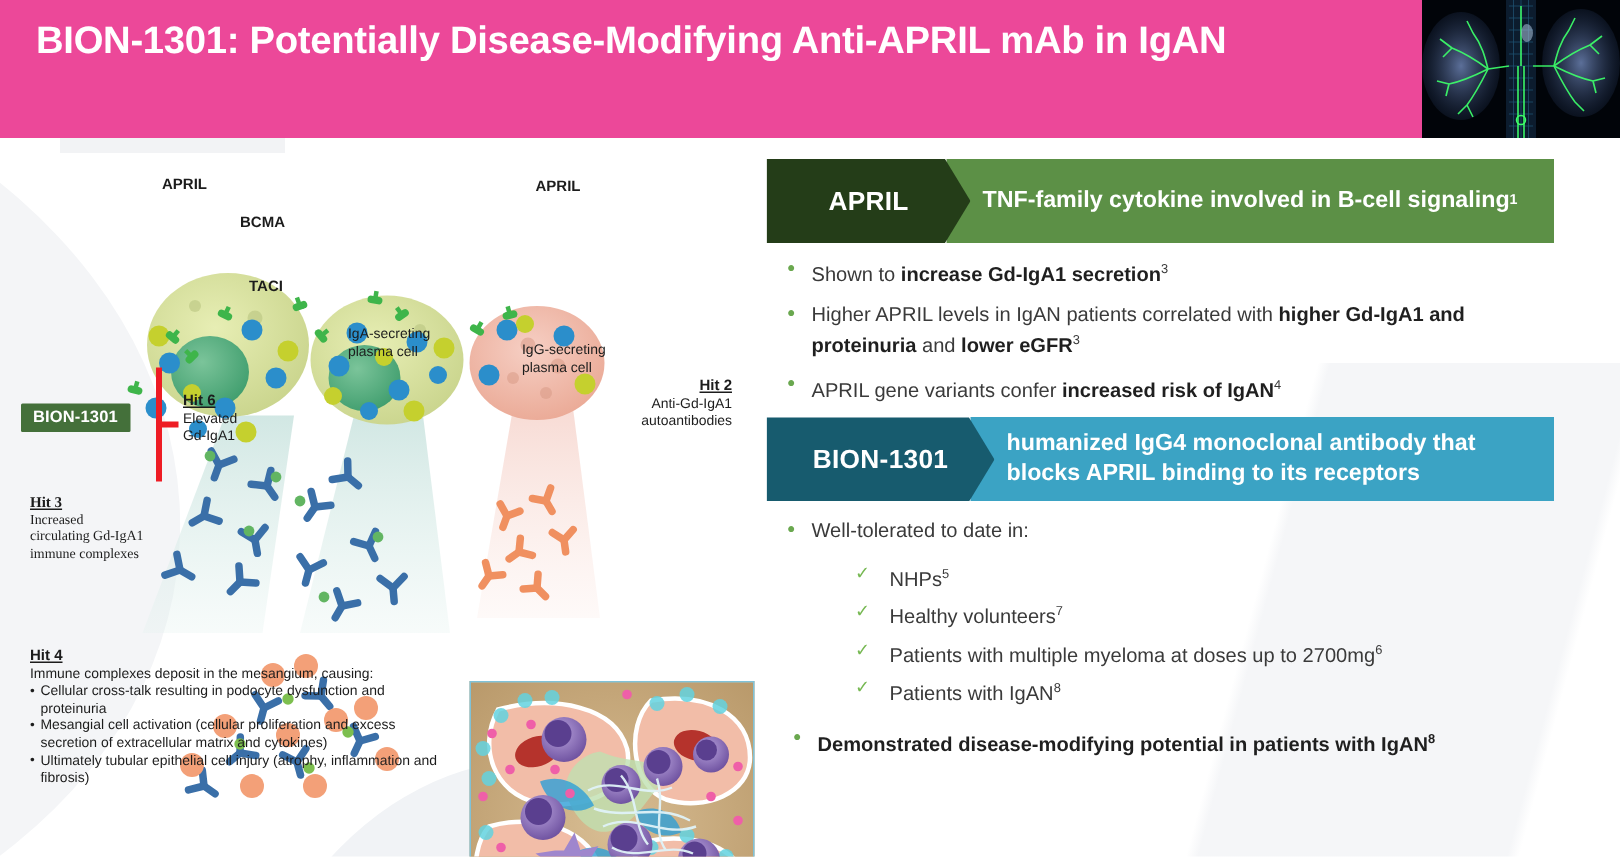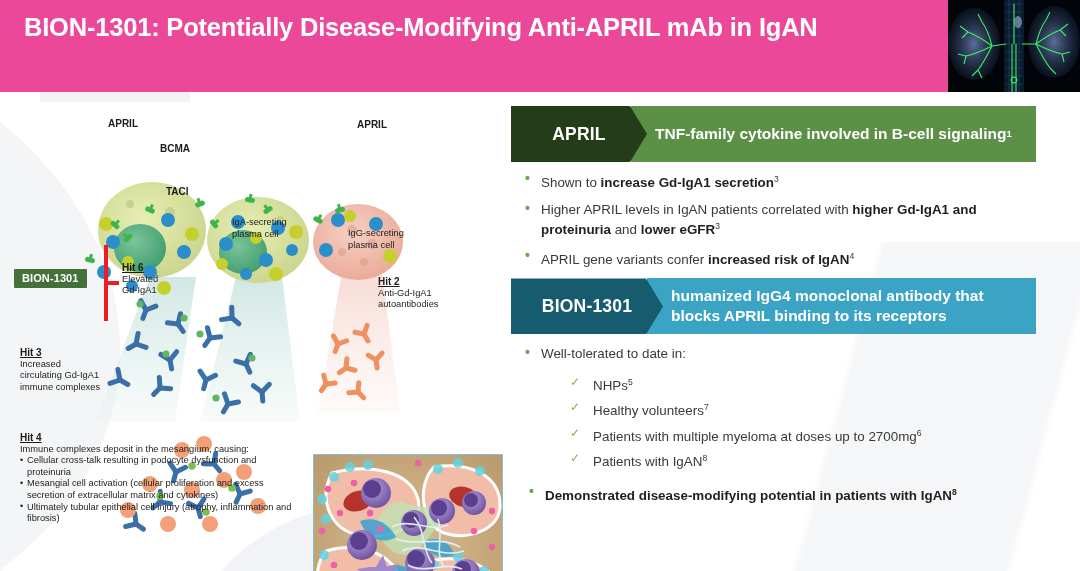--- a/index.html
+++ b/index.html
@@ -492,25 +492,25 @@
     <span class="dblock" style="left:348px; top:136px; width:100px;">IgG-secreting<br>plasma cell</span>
 
     <div class="bion-tag" style="left:14px; top:177px;">BION-1301</div>
     <div class="red-bracket" style="left:104px; top:153px; width:4px; height:76px;"></div>
     <div class="red-bracket" style="left:104px; top:189px; width:15px; height:3.5px;"></div>
 
     <div class="dblock" style="left:122px; top:170px; width:90px;">
       <span class="hit-head">Hit 6</span>
       Elevated<br>Gd-IgA1
     </div>
-    <div class="dblock" style="left:378px; top:184px; width:110px;">
+    <div class="dblock" style="left:378px; top:160px; width:110px;text-align:right;">
       <span class="hit-head">Hit 2</span>
       Anti-Gd-IgA1<br>autoantibodies
     </div>
-    <div class="dblock" style="left:20px; top:255px; width:120px;">
+    <div class="dblock" style="left:20px; top:238px; width:120px;font-family:Liberation Serif, serif;">
       <span class="hit-head">Hit 3</span>
       Increased<br>circulating Gd-IgA1<br>immune complexes
     </div>
     <div class="dblock" style="left:20px; top:340px; width:282px;">
       <span class="hit-head">Hit 4</span>
       <span>Immune complexes deposit in the mesangium, causing:</span>
       <ul class="hit4-list">
         <li>Cellular cross-talk resulting in podocyte dysfunction and proteinuria</li>
         <li>Mesangial cell activation (cellular proliferation and excess secretion of extracellular matrix and cytokines)</li>
         <li>Ultimately tubular epithelial cell injury (atrophy, inflammation and fibrosis)</li>

